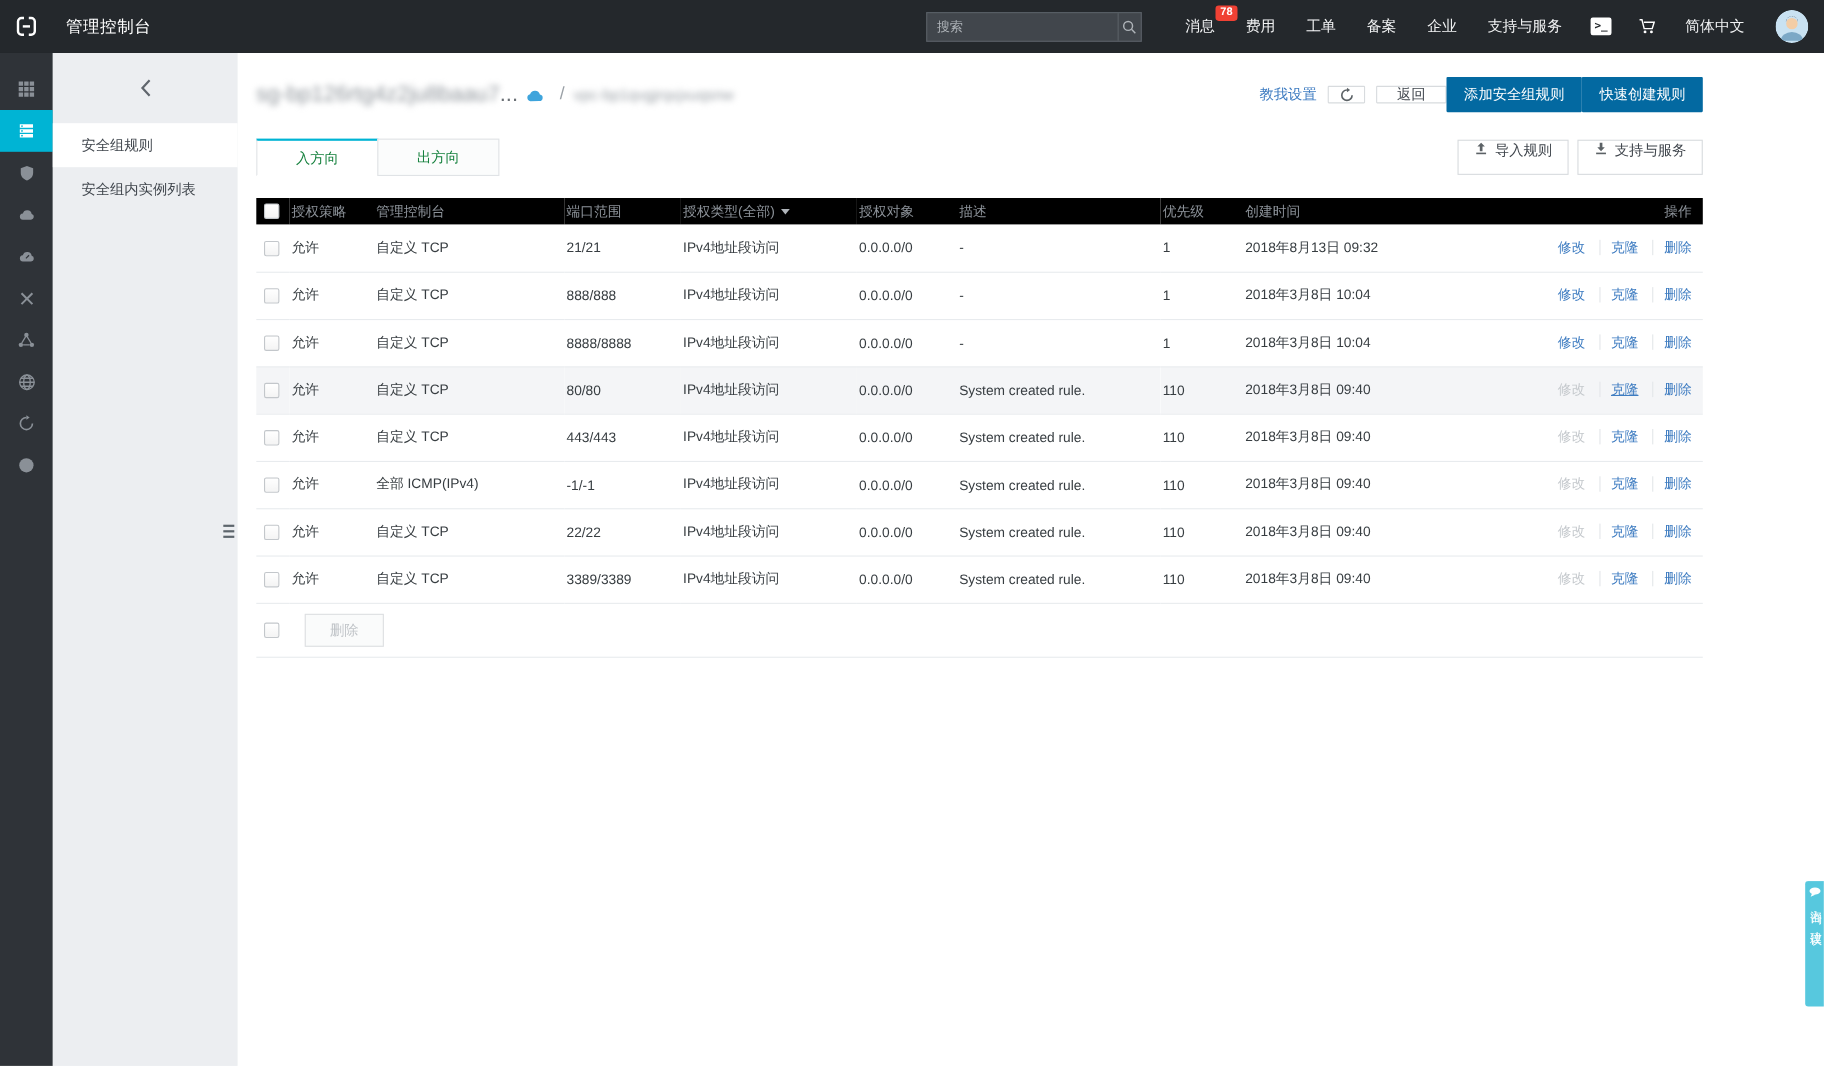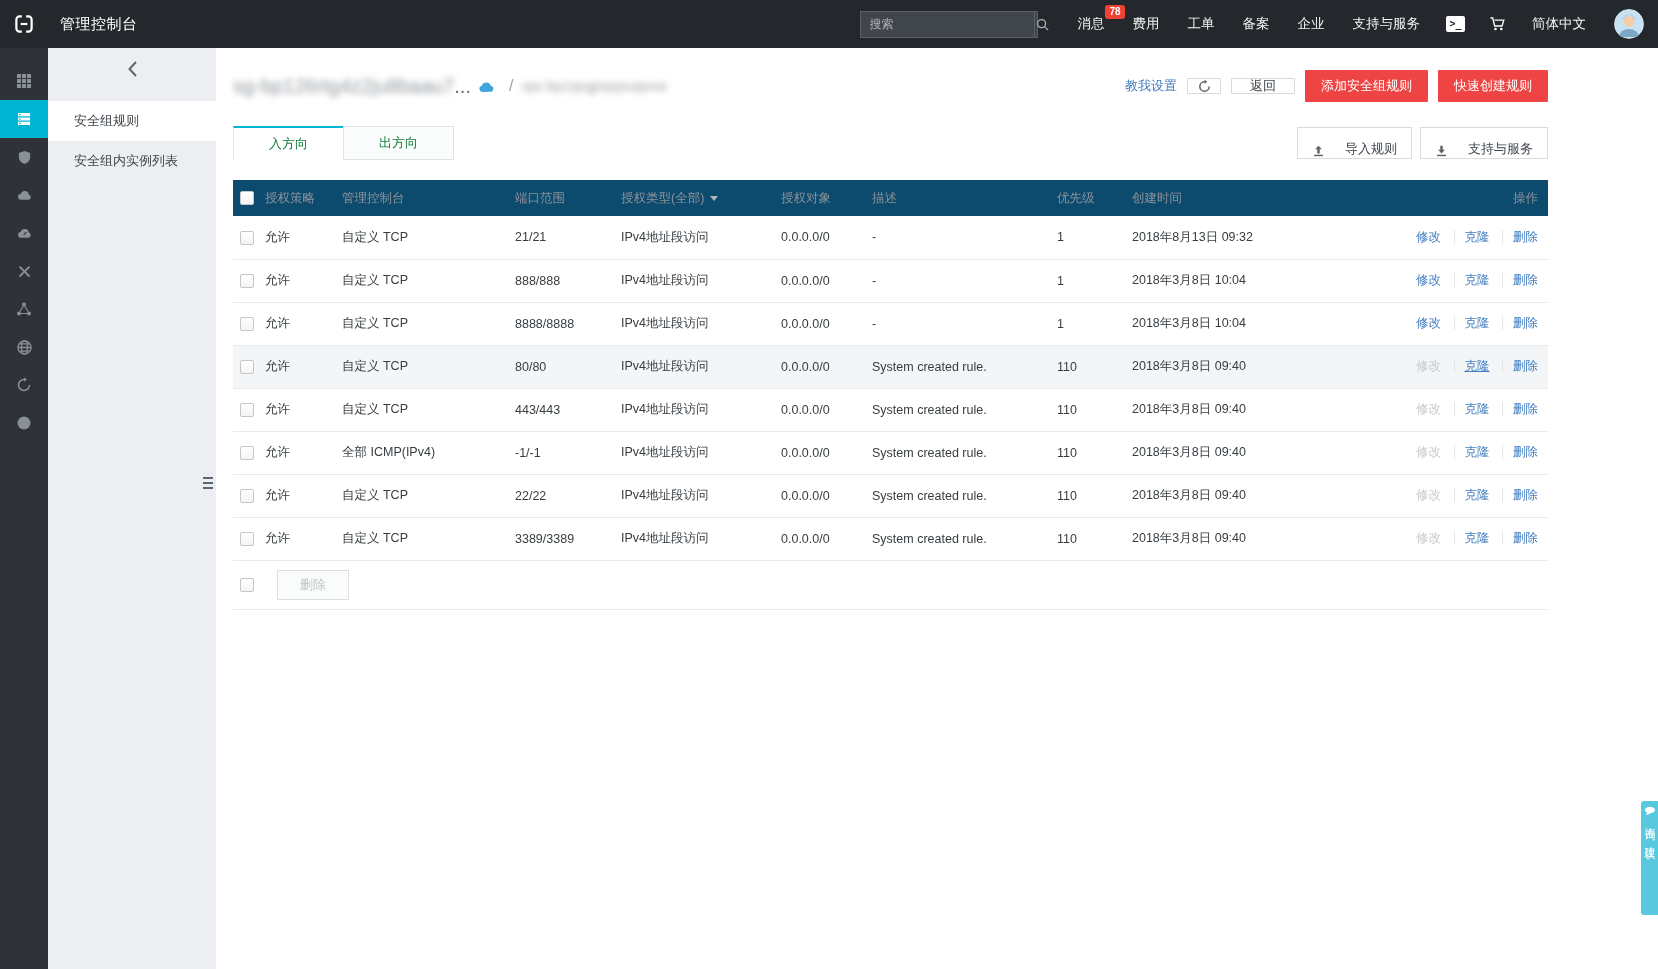--- a/index.html
+++ b/index.html
@@ -5,21 +5,21 @@
   * { margin:0; padding:0; box-sizing:border-box; }
   html,body { width:1658px; height:969px; overflow:hidden; background:#fff;
     font-family:"Liberation Sans","DejaVu Sans",sans-serif; }
 
   
   .topbar { position:fixed; top:0; left:0; width:1658px; height:48px;
     background:#24282c; display:flex; align-items:center; z-index:50; }
   .logo-box { width:48px; height:48px; display:flex; align-items:center; justify-content:center; }
   .product-title { color:#fff; font-size:15px; margin-left:12px; letter-spacing:.5px; }
   .topbar-right { margin-left:auto; display:flex; align-items:center; padding-right:14px; }
-  .search-box { width:178px; height:27px; background:#41464c; border:1px solid #5a6067;
+  .search-box { width:196px; height:27px; background:#41464c; border:1px solid #5a6067;
     display:flex; align-items:center; margin-right:26px; }
   .search-box input { flex:1; background:transparent; border:0; outline:none;
     color:#d7dadc; font-size:12px; padding:0 9px; }
   .search-box input::placeholder { color:#adb2b7; }
   .search-btn { width:30px; height:100%; border-left:1px solid #5a6067;
     display:flex; align-items:center; justify-content:center; cursor:pointer; }
   .tb-item { color:#f2f3f4; font-size:13.5px; margin:0 14px; cursor:pointer; position:relative; white-space:nowrap; }
   .badge { position:absolute; top:-10px; right:-20px; background:#f04134; color:#fff;
     font-size:10px; line-height:14px; padding:0 4px; border-radius:3px; font-weight:bold;text-align:right; }
   .tb-icon { margin:0 12px; cursor:pointer; display:flex; align-items:center; }
@@ -28,21 +28,21 @@
   .avatar { width:30px; height:30px; border-radius:50%; overflow:hidden; margin-left:14px; cursor:pointer; }
 
   
   .rail { position:fixed; top:48px; left:0; bottom:0; width:48px; background:#2f3338; z-index:40; }
   .rail-item { width:48px; height:38px; display:flex; align-items:center; justify-content:center;
     color:#8a9097; cursor:pointer; }
   .rail-item:first-child { margin-top:14px; }
   .rail-item.active { background:#00b4d4; color:#fff; }
 
   
-  .sidenav { position:fixed; top:37px; left:48px; bottom:0; width:168px; background:#eceef1; z-index:40; }
+  .sidenav { position:fixed; top:48px; left:48px; bottom:0; width:168px; background:#eceef1; z-index:40; }
   .collapse-row { height:64px; display:flex; align-items:center; justify-content:center; cursor:pointer; color:#555; }
   .side-item { height:40px; line-height:40px; padding-left:26px; font-size:13px; color:#40464d; cursor:pointer; }
   .side-item.active { background:#fff; }
   .collapse-handle { position:fixed; left:203px; top:470px; width:15px; height:26px; z-index:45;
     display:flex; flex-direction:column; justify-content:center; gap:3px; cursor:pointer; }
   .collapse-handle i { display:block; width:10px; height:2px; background:#5d656c; }
 
   
   .main { margin-left:216px; padding:20px 110px 0 17px; }
 
@@ -51,36 +51,36 @@
   .masked-lg { filter:blur(3px); color:#8f959b; }
   .masked-sm { filter:blur(3px); color:#9aa0a6; font-size:14px; }
   .title-sep { color:#9aa0a6; font-size:16px; margin:0 8px; }
   .title-ellipsis { color:#6b7075; }
   .hdr-actions { margin-left:auto; display:flex; align-items:center; }
   a.text-link { color:#3e7cc1; font-size:13px; text-decoration:none; cursor:pointer; }
   .btn { height:16px; background:#fff; border:1px solid #d8dbde; color:#40464d; font-size:13px;
     display:inline-flex; align-items:center; justify-content:center; cursor:pointer; border-radius:1px; }
   .btn-sq { width:34px; margin-left:10px; }
   .btn-back { padding:0 18px; margin-left:10px; }
-  .btn-primary { height:32px; border:0; background:#ef4444; color:#fff; font-size:13px;
-    padding:0 16px; margin-left:10px; cursor:pointer; border-radius:1px; }
+  .btn-primary { height:32px; border:0; background:#0369a1; color:#fff; font-size:13px;
+    padding:0 16px; cursor:pointer; border-radius:1px; }
 
   
   .tabs-row { display:flex; align-items:flex-end; margin-top:22px; }
   .tab { height:34px; padding:0 35px; font-size:13px; color:#15803d; background:#fbfcfc;
     border:1px solid #e0e3e6; display:flex; align-items:center; cursor:pointer; }
   .tab.active { background:#fff; border-top:2px solid #00b4d4; border-bottom-color:#fff; }
   .tab + .tab { margin-left:-1px; }
   .tabs-spacer { flex:1; }
   .tool-btn { height:32px; background:#fff; border:1px solid #d8dbde; color:#40464d; font-size:13px;
-    padding:0 14px; display:inline-flex; align-items:flex-end; gap:20px; cursor:pointer; margin-left:8px; align-self:center; }
+    padding:0 14px; display:inline-flex; align-items:flex-start; gap:6px; cursor:pointer; margin-left:8px; align-self:center; }
 
   
   table.rules { width:100%; border-collapse:collapse; table-layout:fixed; margin-top:20px; }
-  thead th { background:#0c4a6e; height:36px; font-weight:normal; text-align:left;
+  thead th { background:#000000; height:24px; font-weight:normal; text-align:left;
     font-size:12.5px; color:#8d939a; padding:0 0 0 2px; white-space:nowrap; }
   thead th.cb-cell, tbody td.cb-cell { padding-left:7px; }
   thead th.ops-cell { text-align:right; padding-right:10px; }
   tbody td { height:43px; border-bottom:1px solid #e8ebee; font-size:12.5px; color:#373d41;
     padding-left:2px; white-space:nowrap; overflow:hidden; }
   tbody tr.hl { background:#f4f5f7; }
   td.ops { text-align:right; padding-right:10px; }
   a.op { color:#3e7cc1; text-decoration:none; cursor:pointer; font-size:12.5px; }
   a.op + a.op { border-left:1px solid #e3e6e9; margin-left:9px; padding-left:10px; }
   a.op.disabled { color:#c5c9cd; cursor:default; }

